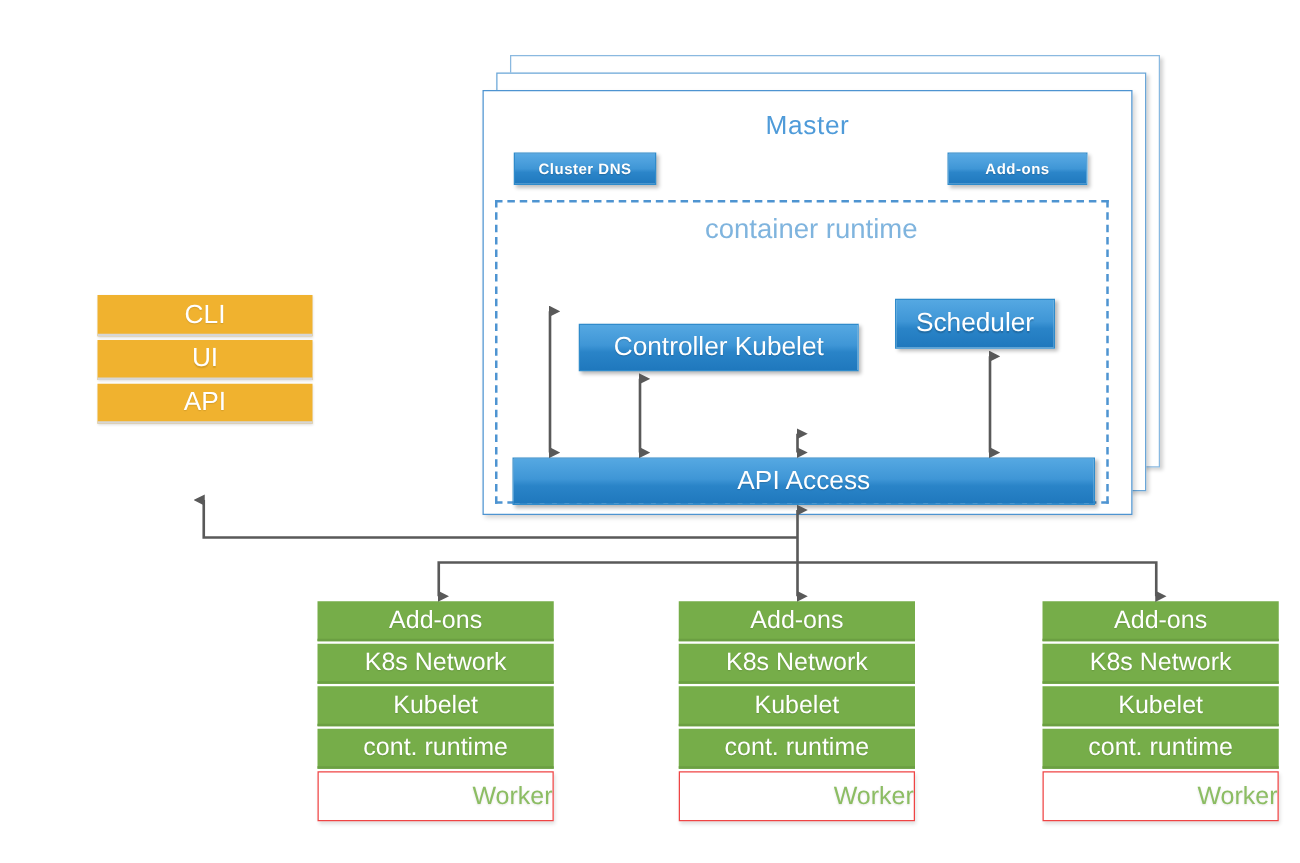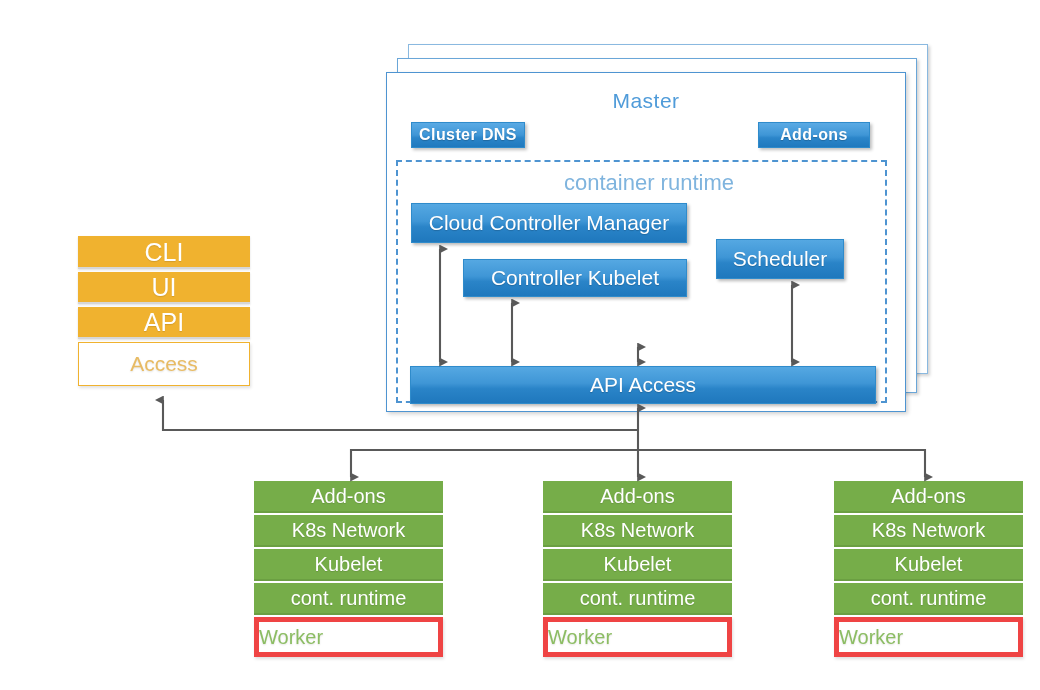--- a/index.html
+++ b/index.html
@@ -78,37 +78,37 @@
     text-shadow: 0 1px 1px rgba(0,0,0,0.18);
     white-space: nowrap;
   }
   .blue-pill {
     background: linear-gradient(to bottom, #5aaae4 0%, #3f96d6 50%, #2b85c9 62%, #2079be 100%);
     border: 1px solid #2f8bcb;
     color: #ffffff;
     display: flex;
     align-items: center;
     justify-content: center;
-    font-size: 16px;
+    font-size: 12px;
     font-weight: bold;
     letter-spacing: 0.4px;
     box-shadow: 2px 2px 3px rgba(0,0,0,0.25);
     text-shadow: 0 1px 1px rgba(0,0,0,0.2);
     white-space: nowrap;
   }
 
   
   .access-stack { }
   .access-row {
     background: #f0b22f;
     color: #ffffff;
     display: flex;
-    align-items: flex-end;
-    justify-content: center;
-    font-size: 25px;
+    align-items: center;
+    justify-content: center;
+    font-size: 21px;
     border-bottom: 2px solid #d6d6d6;
     box-shadow: 0 1px 2px rgba(0,0,0,0.13);
     text-shadow: 0 1px 1px rgba(0,0,0,0.12);
   }
   .access-foot {
     background: #ffffff;
     border: 1px solid #f0b22f;
     color: #e8bb63;
     display: flex;
     align-items: center;
@@ -124,25 +124,25 @@
     color: #ffffff;
     display: flex;
     align-items: center;
     justify-content: center;
     font-size: 20px;
     border-bottom: 2px solid #6b9f42;
     text-shadow: 0 1px 1px rgba(0,0,0,0.12);
   }
   .worker-foot {
     background: #ffffff;
-    border: 5px solid #ef4444;
+    border: 1px solid #ef4444;
     color: #8cbd63;
     display: flex;
     align-items: center;
-    justify-content: flex-start;
+    justify-content: flex-end;
     font-size: 20px;
     text-shadow: 0 1px 2px rgba(0,0,0,0.12);
     box-shadow: 1px 2px 3px rgba(0,0,0,0.13);
   }
 
   #wires { position: absolute; left: 0; top: 0; width: 1040px; height: 690px; pointer-events: none; }
 </style>
 </head>
 <body>
 
@@ -159,23 +159,20 @@
     <span>Cluster DNS</span>
   </div>
   <div class="abs blue-pill" style="left:758px; top:122px; width:112px; height:26px;">
     <span>Add-ons</span>
   </div>
 
   <div class="abs runtime-box" style="left:396px; top:160px; width:491px; height:243px;">
     <div class="runtime-title">container runtime</div>
   </div>
 
-  <div class="abs blue-box" style="left:411px; top:203px; width:276px; height:40px;">
-    <span>Cloud Controller Manager</span>
-  </div>
 
   <div class="abs blue-box" style="left:463px; top:259px; width:224px; height:38px;">
     <span>Controller Kubelet</span>
   </div>
 
   <div class="abs blue-box" style="left:716px; top:239px; width:128px; height:40px;">
     <span>Scheduler</span>
   </div>
 
 
@@ -185,23 +182,20 @@
 
   <div class="abs access-stack" style="left:78px; top:236px; width:172px; height:158px;">
     <div class="abs access-row" style="left:0; top:0; width:172px; height:33px;">
       <span>CLI</span>
     </div>
     <div class="abs access-row" style="left:0; top:71px; width:172px; height:32px;">
       <span>API</span>
     </div>
     <div class="abs access-row" style="left:0; top:36px; width:172px; height:32px;">
       <span>UI</span>
-    </div>
-    <div class="abs access-foot" style="left:0; top:106px; width:172px; height:44px;">
-      <span>Access</span>
     </div>
   </div>
 
   <div class="abs" style="left:254px; top:481px; width:189px; height:176px;">
     <div class="abs worker-row" style="left:0; top:0; width:189px; height:32px;">
       <span>Add-ons</span>
     </div>
     <div class="abs worker-row" style="left:0; top:34px; width:189px; height:32px;">
       <span>K8s Network</span>
     </div>

